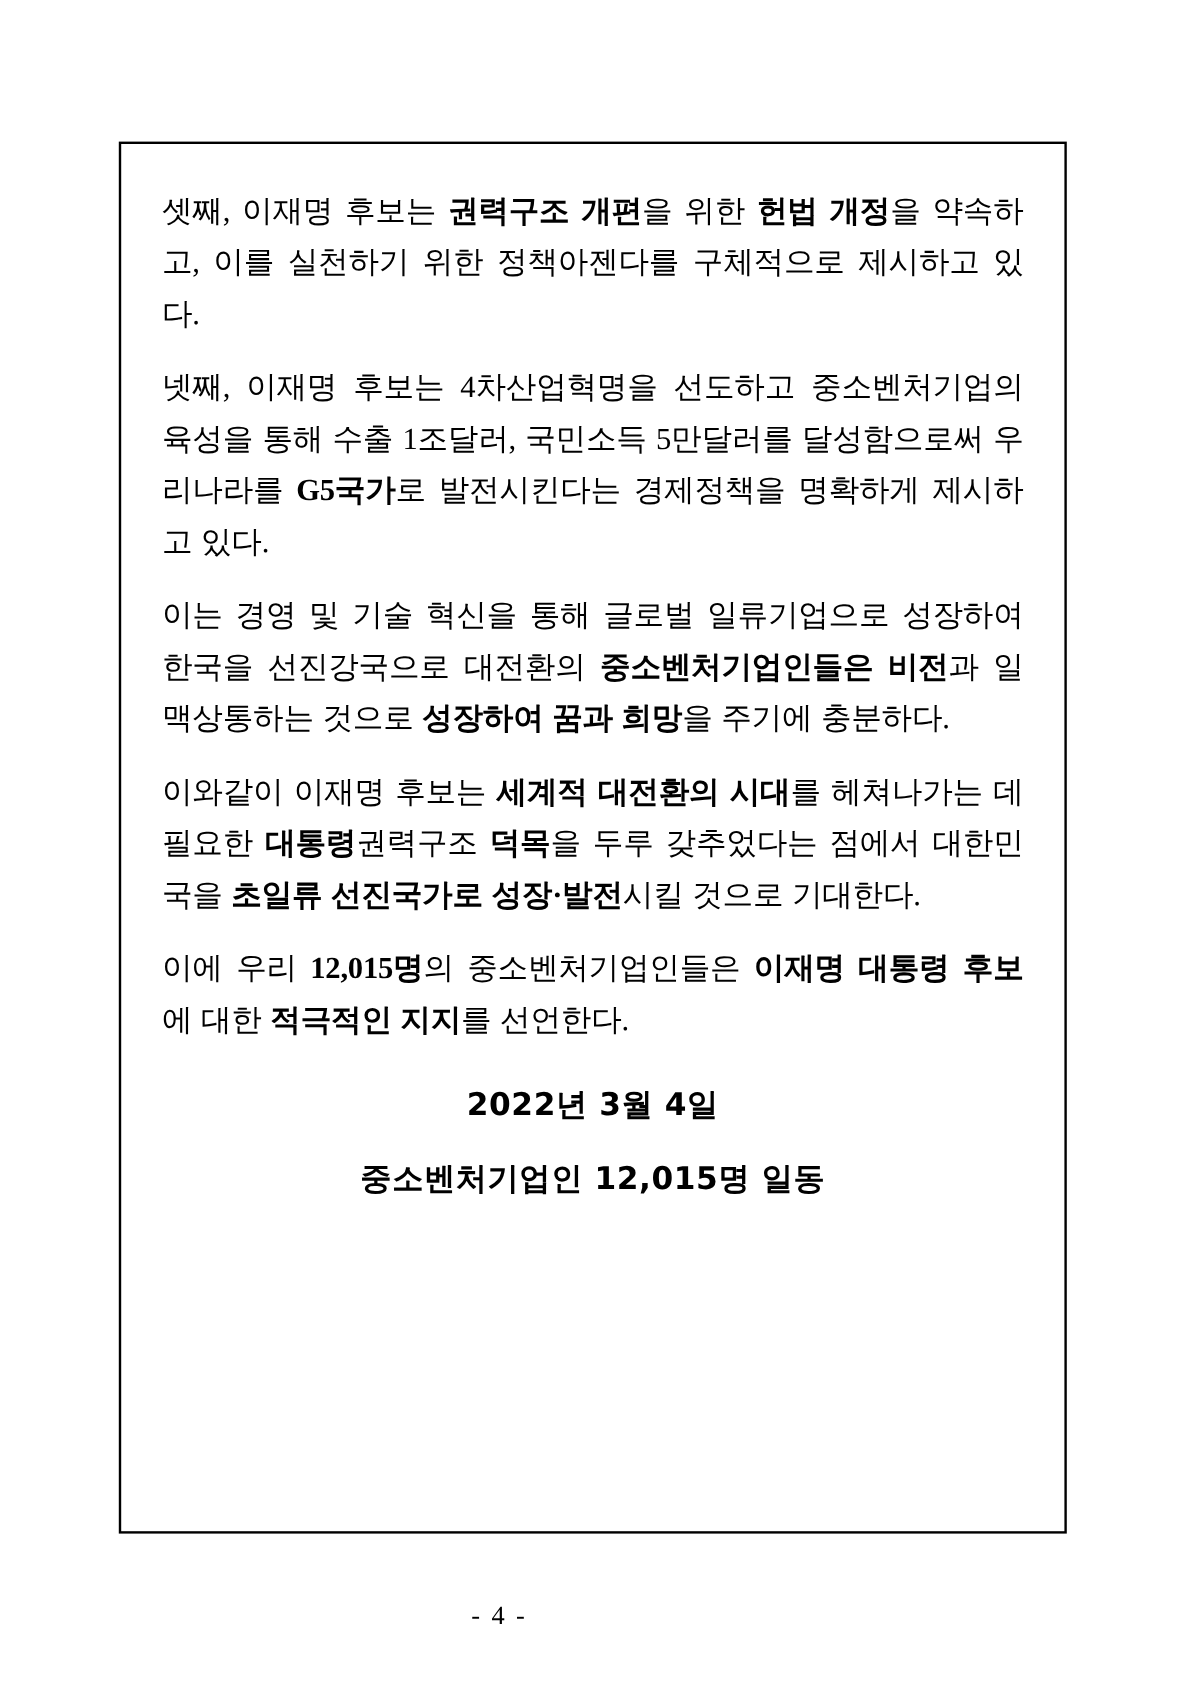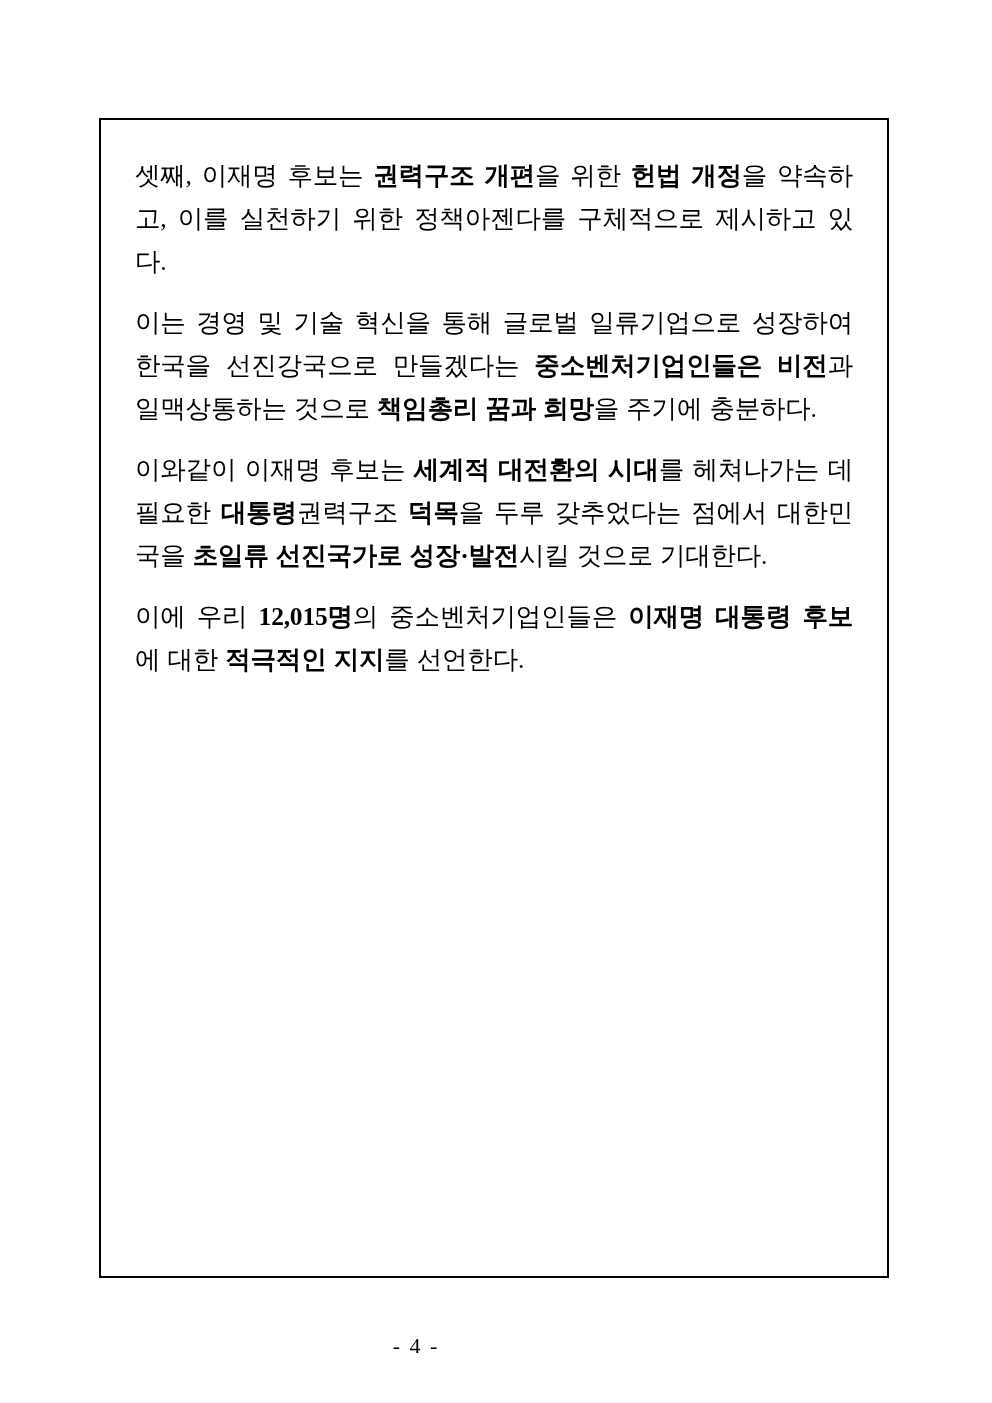--- a/index.html
+++ b/index.html
@@ -73,22 +73,27 @@
   }
 </style>
 </head>
 <body>
 
 <div class="page">
 
   <div class="doc-frame">
 
     <p class="para"><span>셋째, 이재명 후보는 </span><span class="b">권력구조 개편</span><span>을 위한 </span><span class="b">헌법 개정</span><span>을 약속하고, 이를 실천하기 위한 정책아젠다를 구체적으로 제시하고 있다.</span></p>
-    <p class="para"><span>이는 경영 및 기술 혁신을 통해 글로벌 일류기업으로 성장하여 한국을 선진강국으로 만들겠다는 </span><span class="b">중소벤처기업인들은 비전</span><span>과 일맥상통하는 것으로 </span><span class="b">책임총리 꿈과 희망</span><span>을 주기에 충분하다.</span></p>
+    <p class="para"><span>넷째, 이재명 후보는 4차산업혁명을 선도하고 중소벤처기업의 육성을 통해 수출 1조달러, 국민소득 5만달러를 달성함으로써 우리나라를 </span><span class="b">G5국가</span><span>로 발전시킨다는 경제정책을 명확하게 제시하고 있다.</span></p>
+    <p class="para"><span>이는 경영 및 기술 혁신을 통해 글로벌 일류기업으로 성장하여 한국을 선진강국으로 대전환의 </span><span class="b">중소벤처기업인들은 비전</span><span>과 일맥상통하는 것으로 </span><span class="b">성장하여 꿈과 희망</span><span>을 주기에 충분하다.</span></p>
     <p class="para"><span>이와같이 이재명 후보는 </span><span class="b">세계적 대전환의 시대</span><span>를 헤쳐나가는 데 필요한 </span><span class="b">대통령</span><span>권력구조 </span><span class="b">덕목</span><span>을 두루 갖추었다는 점에서 대한민국을 </span><span class="b">초일류 선진국가로 성장·발전</span><span>시킬 것으로 기대한다.</span></p>
     <p class="para"><span>이에 우리 </span><span class="b">12,015명</span><span>의 중소벤처기업인들은 </span><span class="b">이재명 대통령 후보</span><span>에 대한 </span><span class="b">적극적인 지지</span><span>를 선언한다.</span></p>
 
+    <div class="sig-block">
+      <div class="sig-line">2022년 3월 4일</div>
+      <div class="sig-line second">중소벤처기업인 12,015명 일동</div>
+    </div>
 
   </div>
 
   <div class="page-number">- 4 -</div>
 
 </div>
 
 </body></html>

